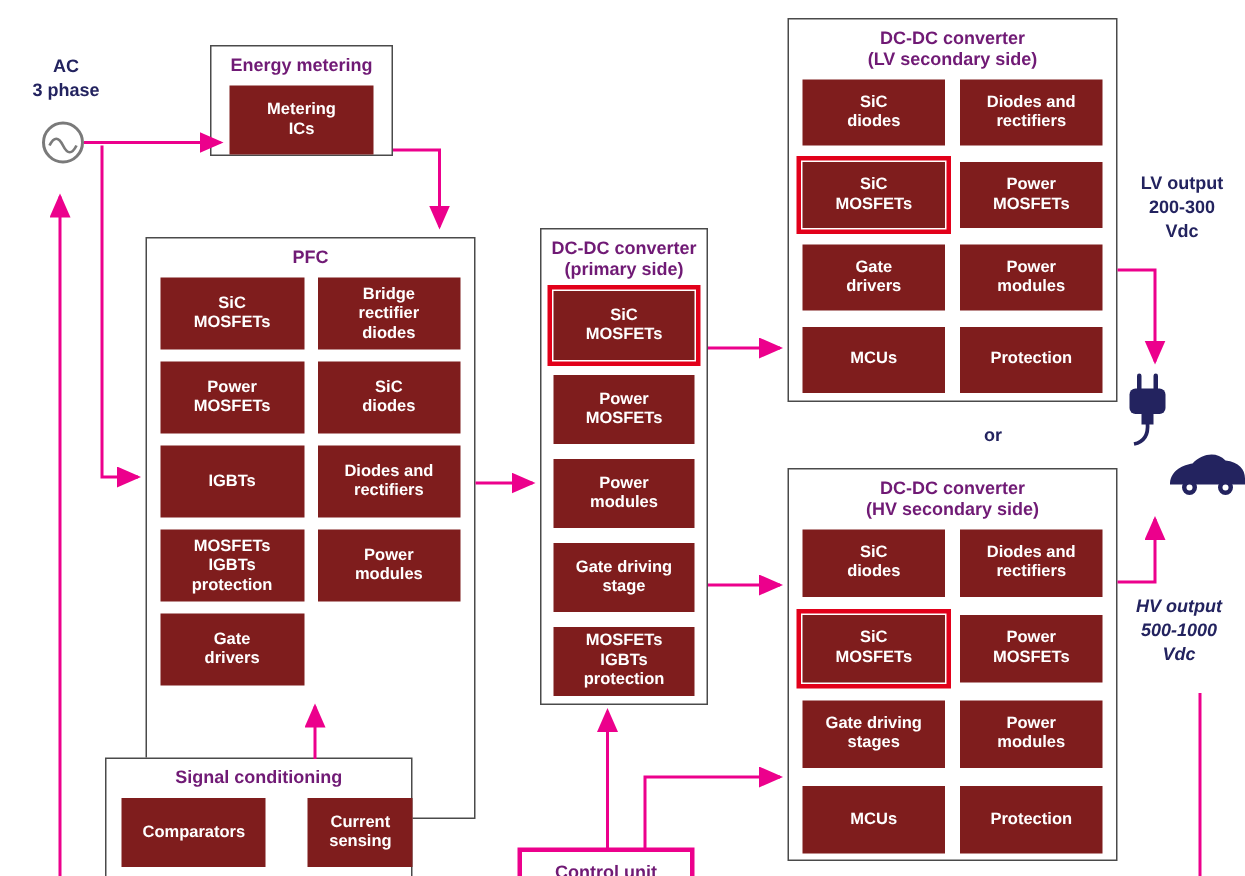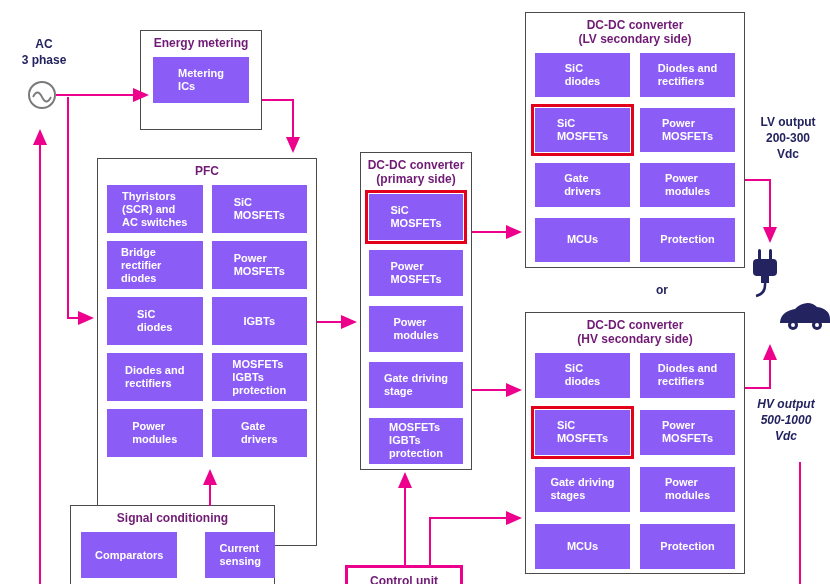--- a/index.html
+++ b/index.html
@@ -9,54 +9,51 @@
     background: #ffffff; overflow: hidden;
     font-family: "Liberation Sans", "DejaVu Sans", sans-serif;
   }
   .sec { position: absolute; background: #fff; border: 1px solid #4a4a4a; }
   .sec-title {
     font-weight: bold; font-size: 12px; line-height: 1.2; color: #701a75;
     text-align: center; white-space: pre-line; margin: 5px 4px 3px;
   }
   .blocks { display: grid; }
   .blk {
-    background: #8b5cf6; color: #fff; font-weight: bold; font-size: 11px;
+    background: #7f1d1d; color: #fff; font-weight: bold; font-size: 11px;
     line-height: 1.2; display: flex; align-items: center; justify-content: center;
-    text-align: left; white-space: pre-line; padding: 14px; cursor: pointer;
+    text-align: center; white-space: pre-line; padding: 14px; cursor: pointer;
   }
   .blk.hl { outline: 3px solid #E2001A; outline-offset: 1px; }
   .lbl {
     position: absolute; font-weight: bold; font-size: 12px; line-height: 1.35;
     color: #23235F; text-align: center; white-space: pre-line;
   }
   #overlay { position: absolute; left: 0; top: 0; pointer-events: none; }
   .magenta-box { border: 3px solid #EC008C; }
 </style>
 </head>
 <body>
 
 <div id="canvas">
 
   <div class="lbl" style="left:12px; top:36px; width:64px;">AC
 3 phase</div>
 
-  <div class="sec" style="left:140px; top:30px; width:122px; height:100px;">
+  <div class="sec" style="left:140px; top:30px; width:122px; height:74px;">
     <div class="sec-title">Energy metering</div>
     <div class="blocks" style="grid-template-columns:1fr; padding:4px 12px; grid-auto-rows:46px;">
       <div class="blk">Metering
 ICs</div>
     </div>
   </div>
 
   <div class="sec" style="left:97px; top:158px; width:220px; height:388px;">
     <div class="sec-title">PFC</div>
     <div class="blocks" style="grid-template-columns:1fr 1fr; gap:8px 9px; padding:4px 9px; grid-auto-rows:48px;">
-      <div class="blk">Thyristors
-(SCR) and
-AC switches</div>
       <div class="blk">SiC
 MOSFETs</div>
       <div class="blk">Bridge rectifier
 diodes</div>
       <div class="blk">Power
 MOSFETs</div>
       <div class="blk">SiC
 diodes</div>
       <div class="blk">IGBTs</div>
       <div class="blk">Diodes and

